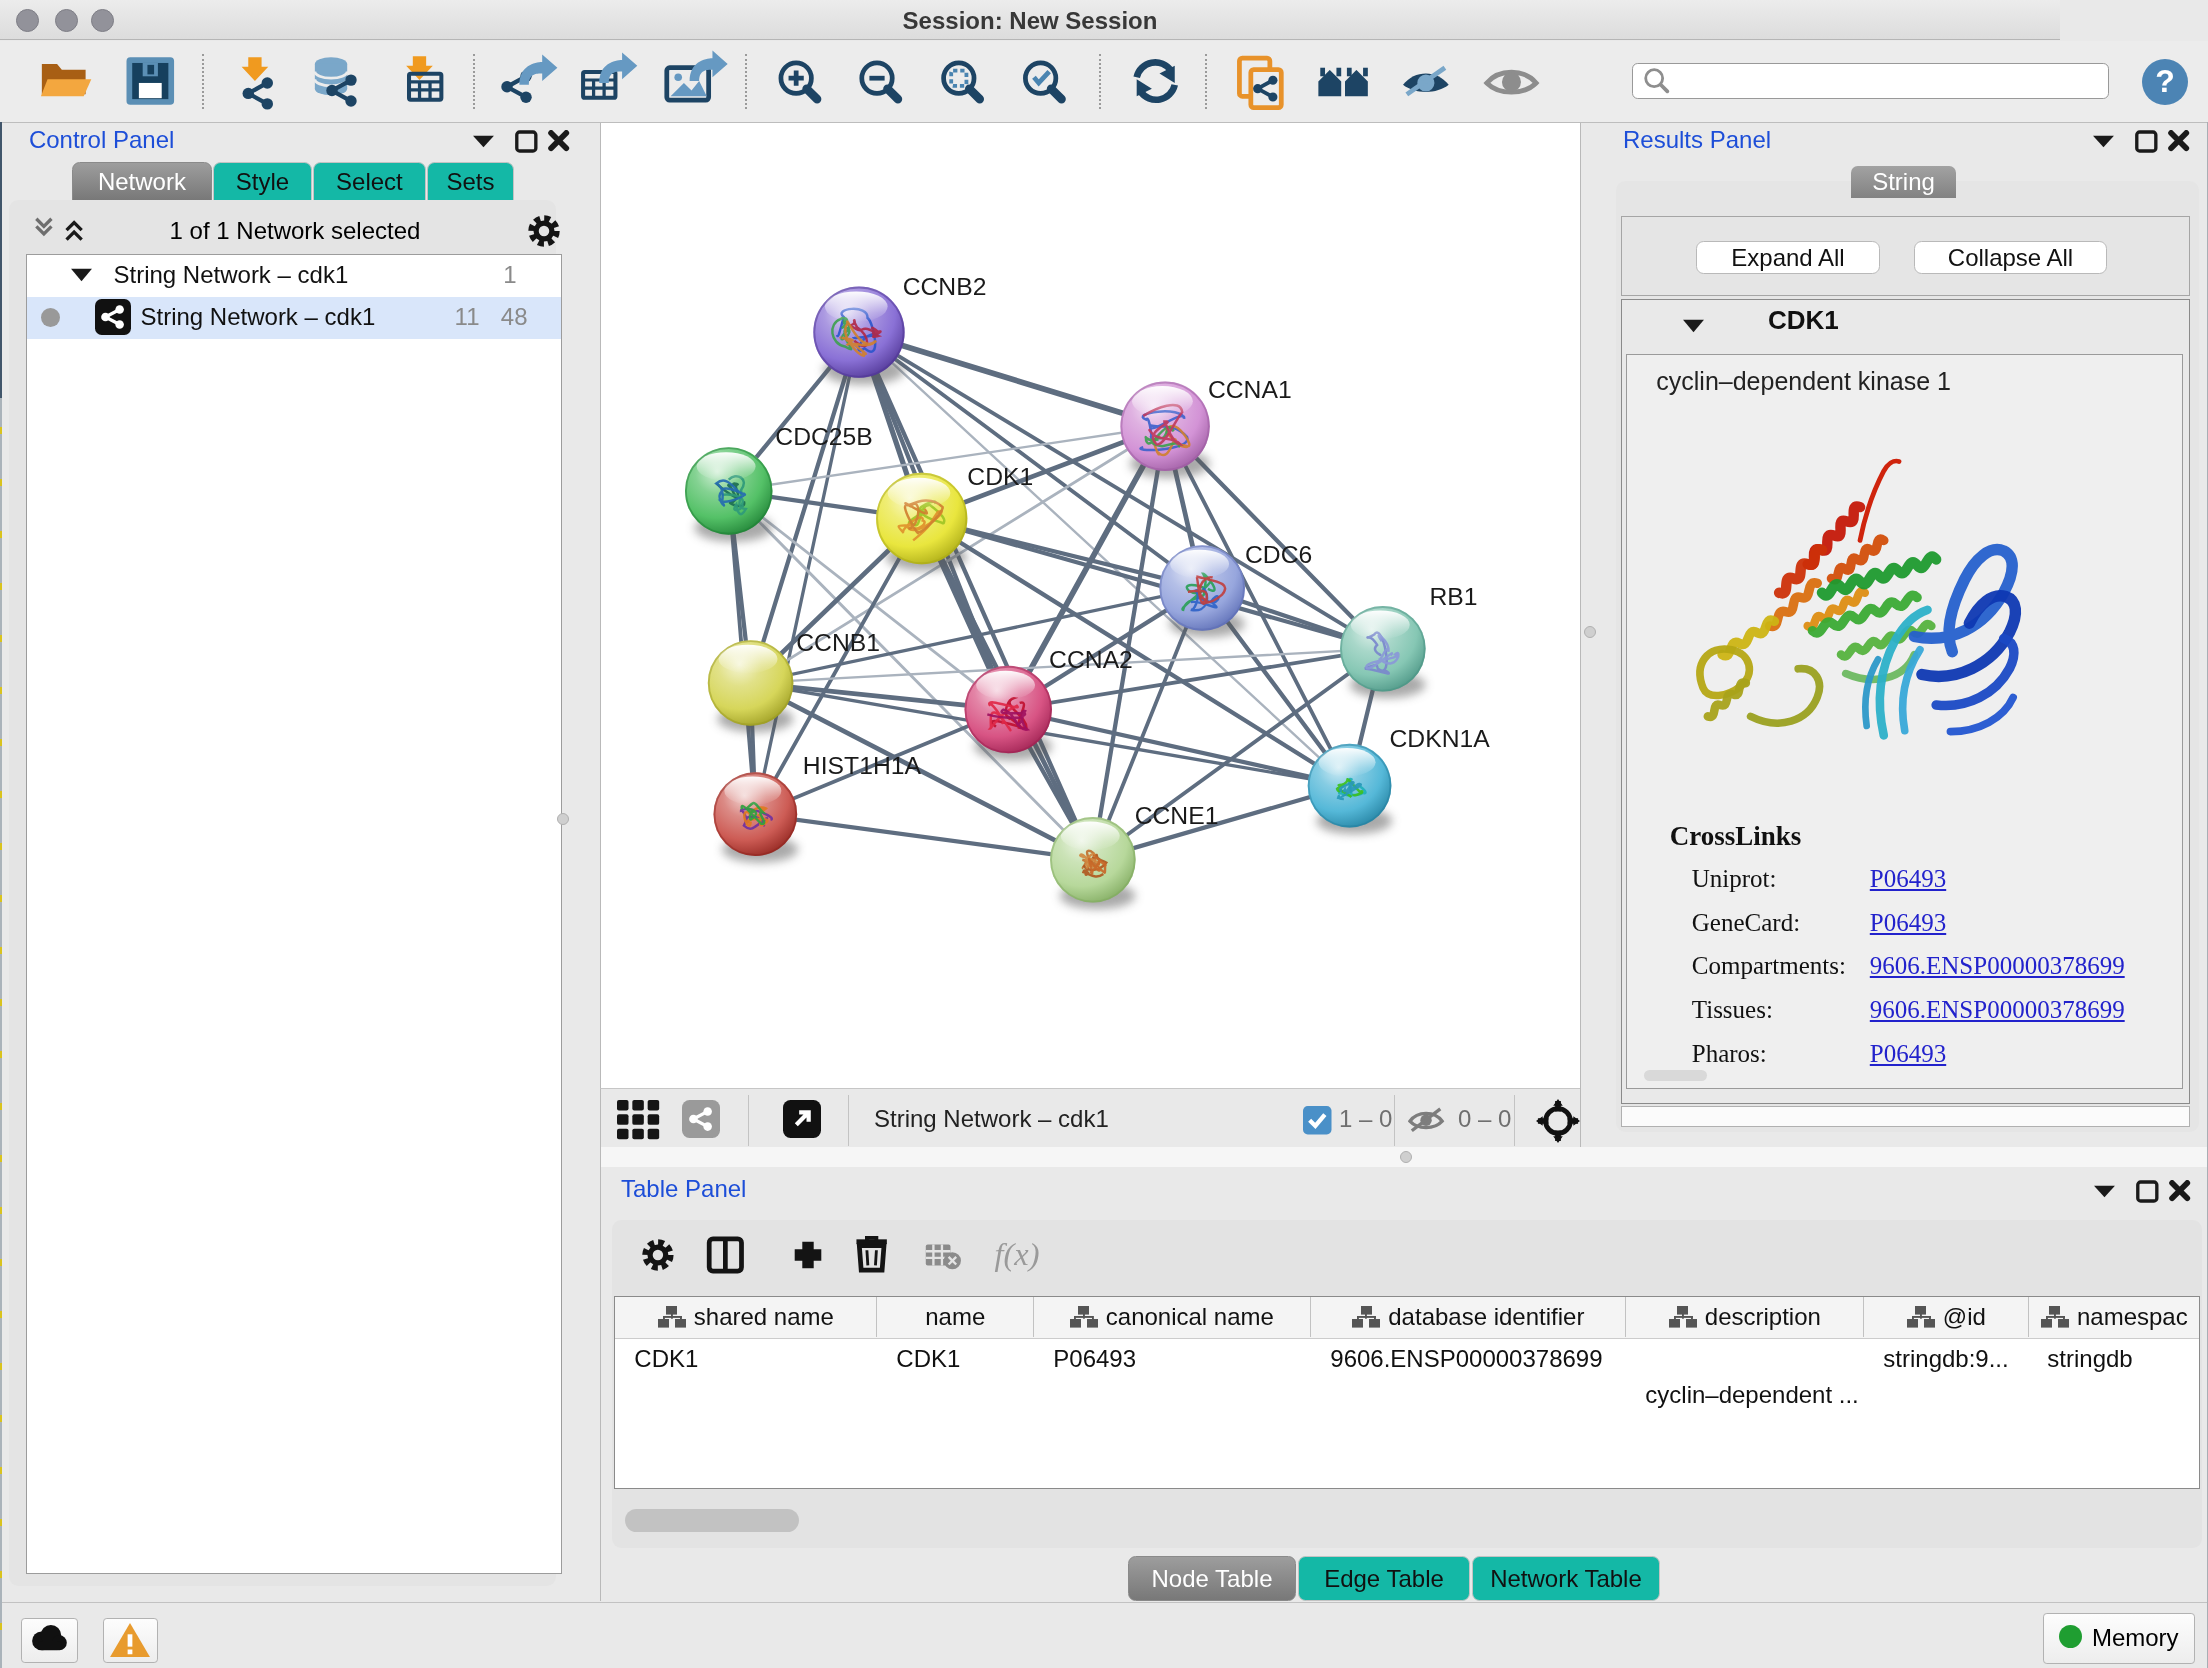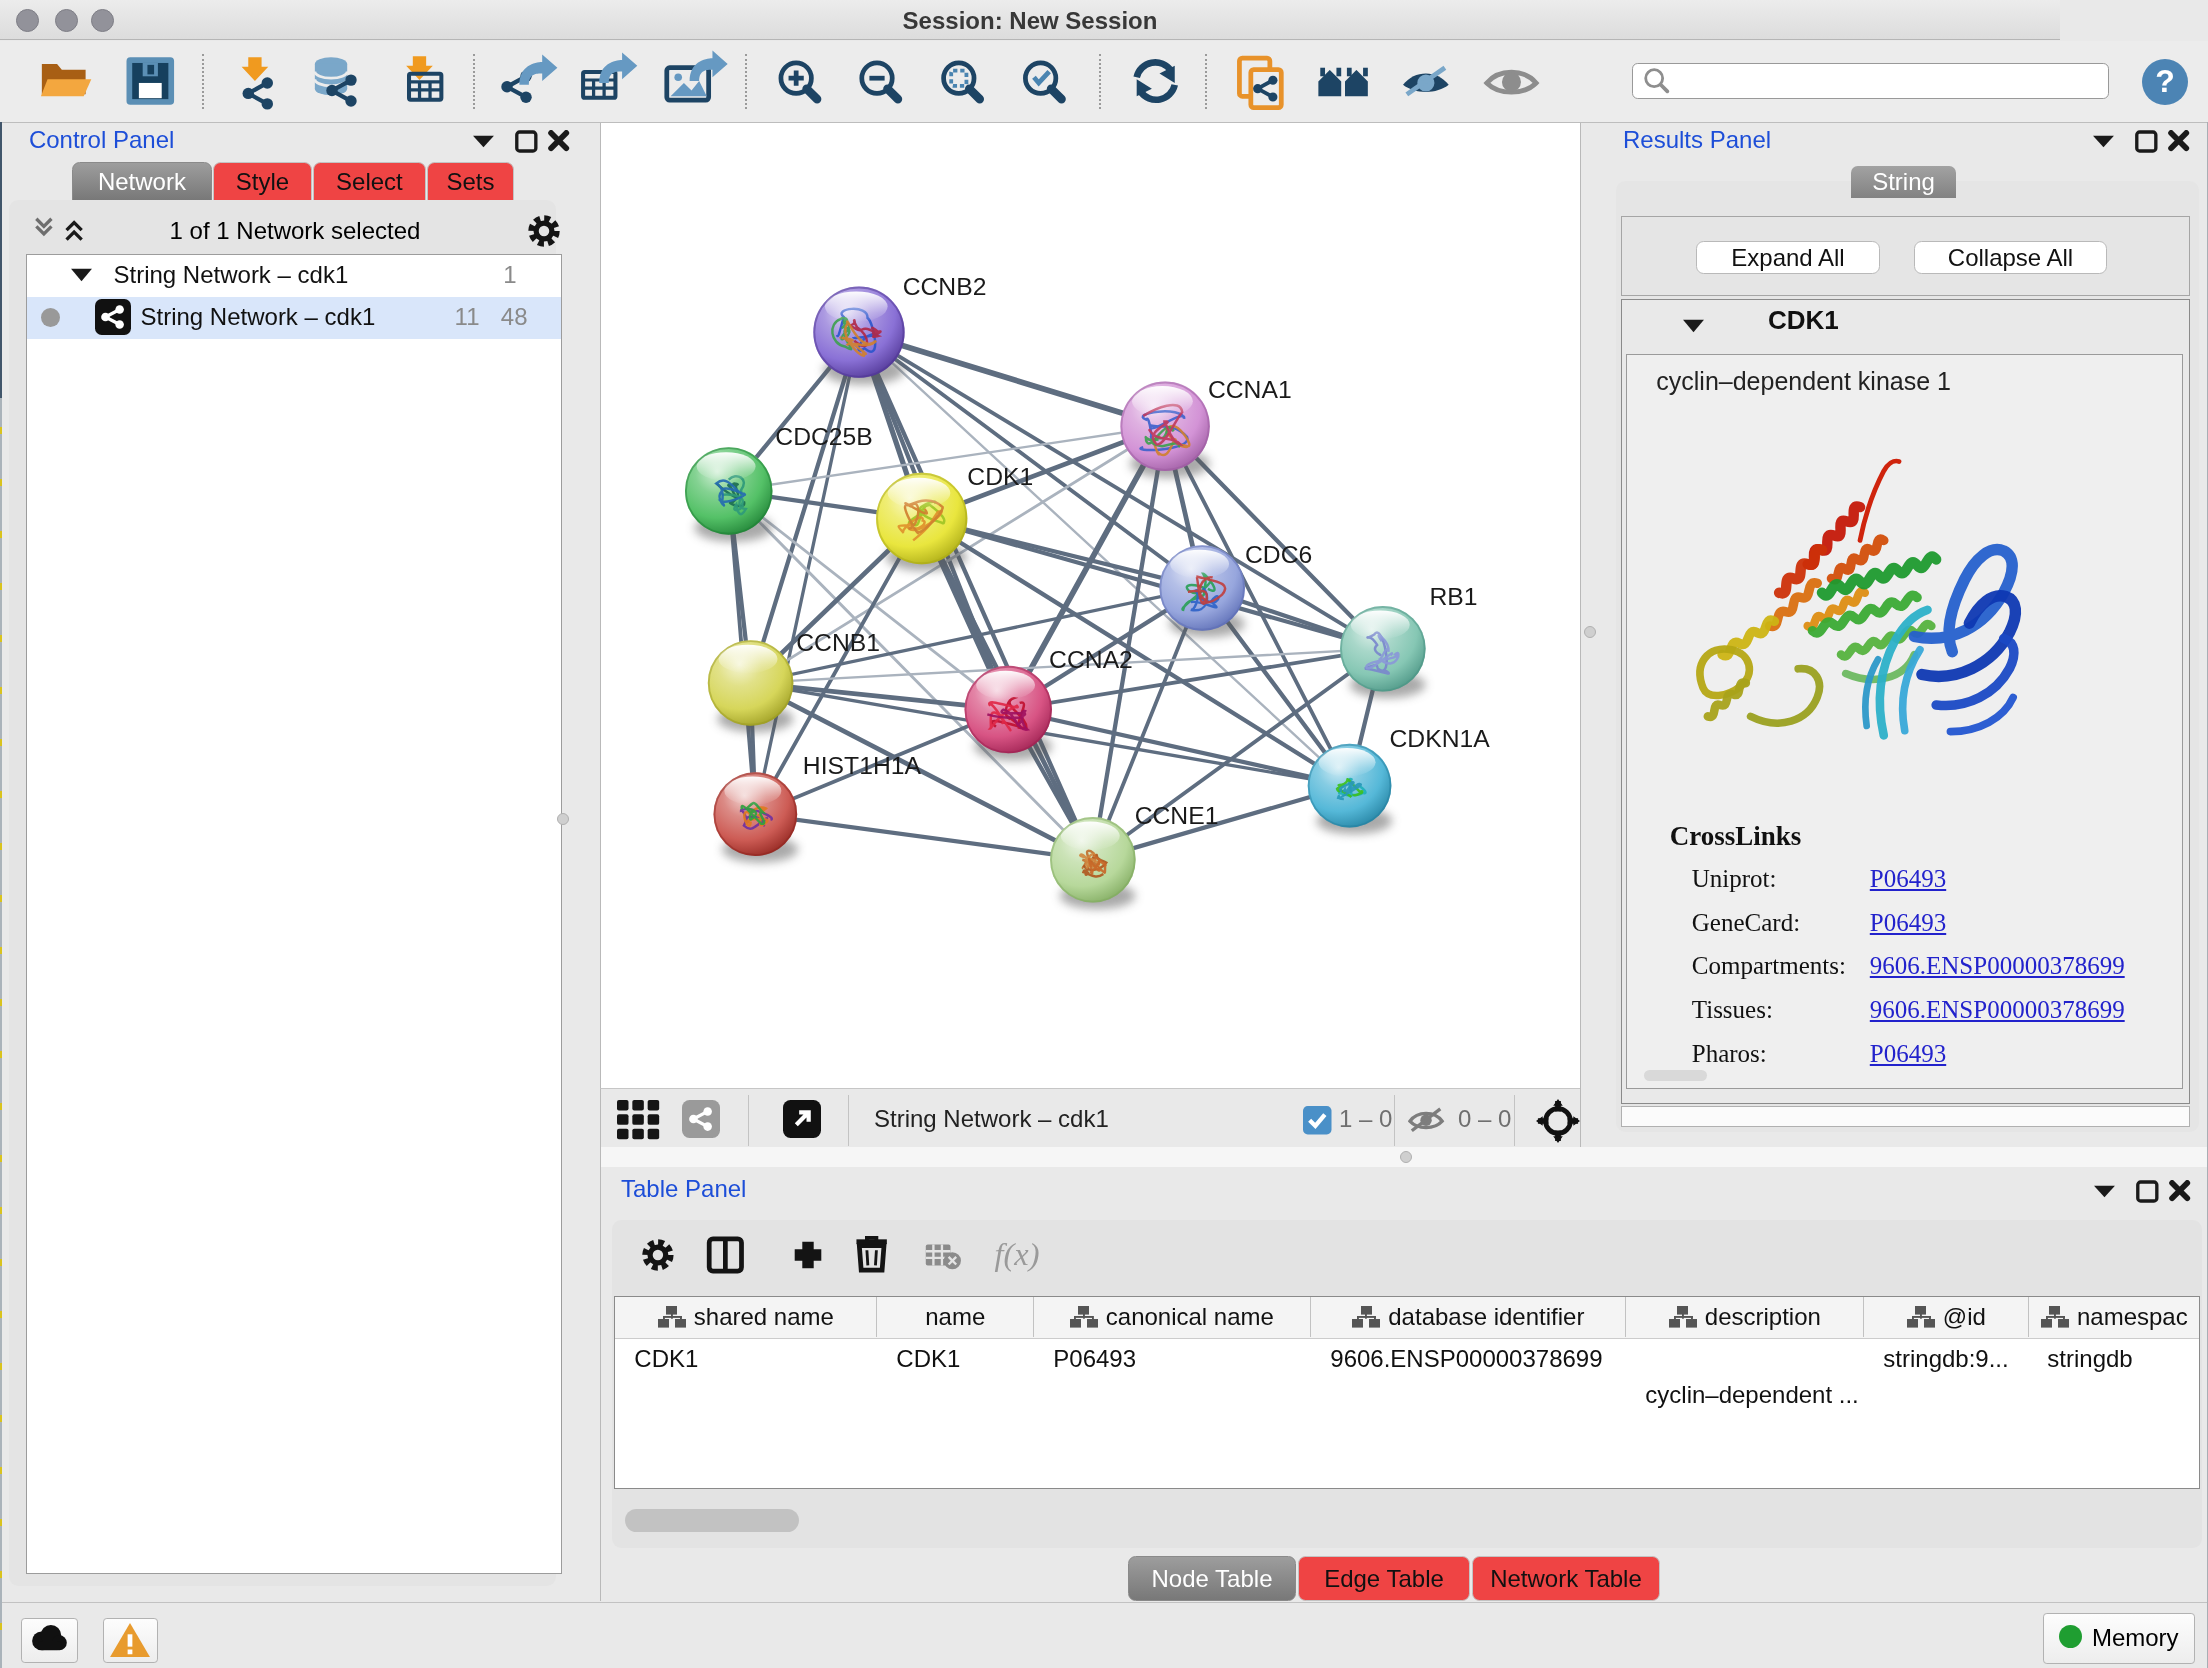--- a/index.html
+++ b/index.html
@@ -22,21 +22,21 @@
     border-left:2.9px dotted #9a9a9a; }
   #searchbox { position:absolute; left:1632px; top:22px; width:477px; height:36px;
     background:#fff; border:1.9px solid #999; border-radius:5.7px; }
   #helpbtn { position:absolute; left:2142px; top:58px; width:46px; height:46px; top:18px;
     border-radius:50%; background:#4c84b4; color:#fff; font-size:32px; font-weight:bold;
     text-align:center; line-height:44px; }
 
   
   #cpanel { left:1.9px; top:123px; width:569px; height:1478px; background:#e9e9e9; }
   .ptitle { font-size:24px; color:#1d4ed8; }
-  .tab { position:absolute; height:39px; border:1px solid #c3c3c3; background:#ef4444;
+  .tab { position:absolute; height:39px; border:1px solid #c3c3c3; background:#14b8a6;
     border-radius:7.6px 7.6px 0 0; text-align:center; font-size:24px; color:#111; line-height:37px; }
   .tab.sel { background:linear-gradient(#9d9d9d,#787878); color:#fff; border-color:#8a8a8a; }
   #cp-body { position:absolute; left:7.6px; top:77px; width:547px; height:1386px;
     background:#e4e4e4; border-radius:9.5px; }
   #cp-tree { position:absolute; left:17px; top:54px; width:536px; height:1320px;
     background:#fff; border:1.9px solid #9c9c9c; }
   .trow { position:absolute; left:0; width:100%; height:42px; font-size:24px; color:#111; }
   .num { position:absolute; color:#8a8a8a; }
 
   

